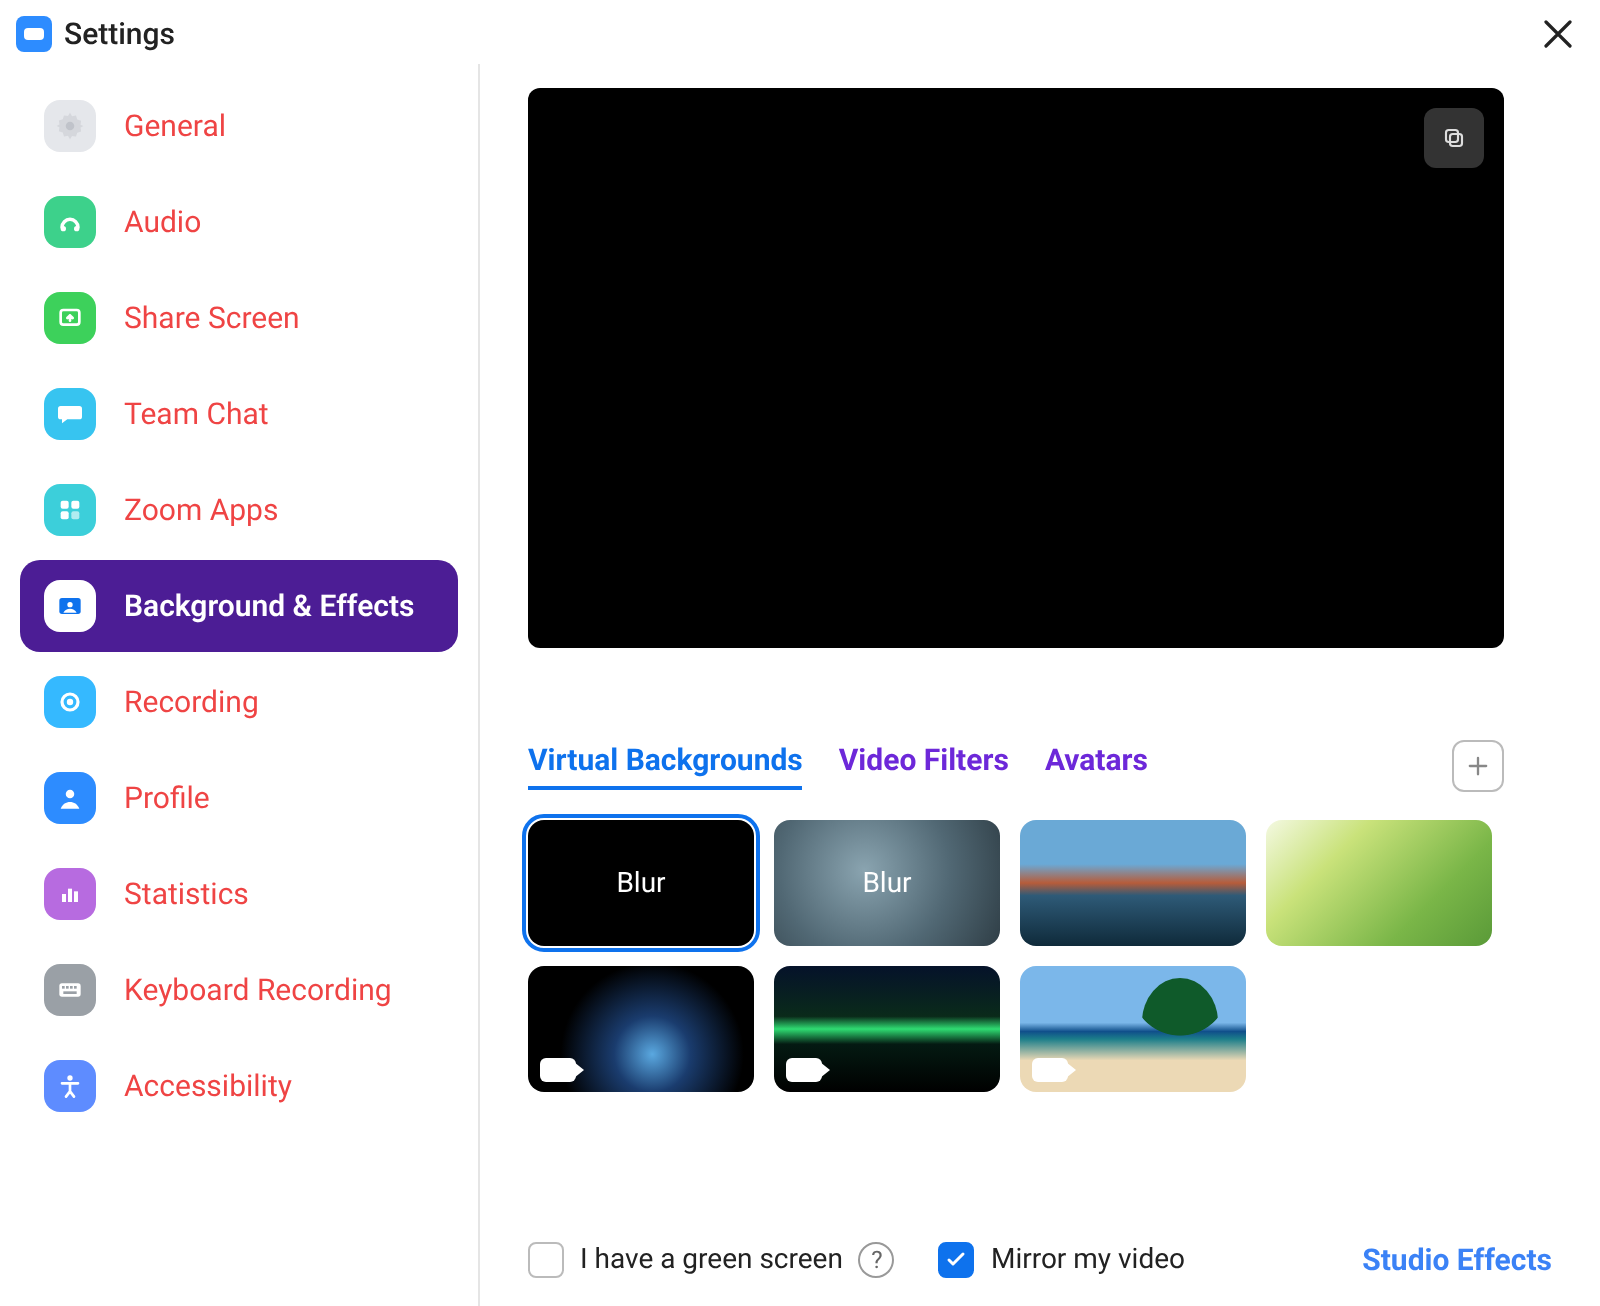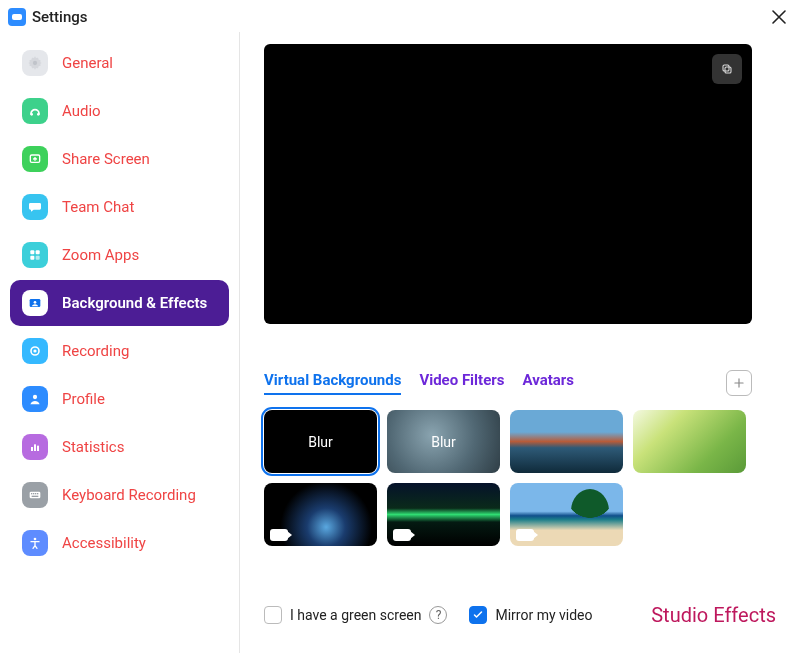--- a/index.html
+++ b/index.html
@@ -79,36 +79,36 @@
     content:""; position:absolute; right:14px; top:6px; width:38px; height:44px;
     background: radial-gradient(circle at 50% 10%, #0f5a2a 0%, #0f5a2a 55%, transparent 56%);
     border-radius:50% 50% 40% 40%;
   }
   .video-badge {
     position:absolute; left:6px; bottom:5px; width:18px; height:12px; background:#fff; border-radius:3px;
     display:flex;align-items:center;justify-content:center;
   }
   .video-badge::after{content:"";width:0;height:0;position:absolute;right:-4px;border-left:5px solid #fff;border-top:4px solid transparent;border-bottom:4px solid transparent;}
   .bottom-row {
-    position:absolute; bottom:28px; left:24px; right:24px;
+    position:absolute; bottom:16px; left:24px; right:24px;
     display:flex; align-items:center; justify-content:space-between;
   }
   .checks { display:flex; align-items:center; gap:22px;}
   .check { display:flex; align-items:center; gap:8px; cursor:pointer; font-size:14px;}
   .checkbox {
     width:18px; height:18px; border:1.5px solid #bbb; border-radius:4px; background:#fff;
     display:flex;align-items:center;justify-content:center;
   }
   .checkbox.checked { background:#0E72ED; border-color:#0E72ED;}
   .checkbox.checked svg { stroke:#fff; }
   .help-icon {
     width:18px;height:18px;border:1.5px solid #999;border-radius:50%;display:flex;align-items:center;justify-content:center;
     font-size:12px;color:#666;cursor:pointer;
   }
-  .studio-effects { color:#be185d; font-size:20px; cursor:pointer; }
+  .studio-effects { color:#3b82f6; font-size:15px; cursor:pointer;font-weight:bold; }
 </style>
 </head>
 <body>
 
 <div class="titlebar">
   <div class="titlebar-left">
     <div class="app-icon"></div>
     <div class="title">Settings</div>
   </div>
   <div class="close-btn">

